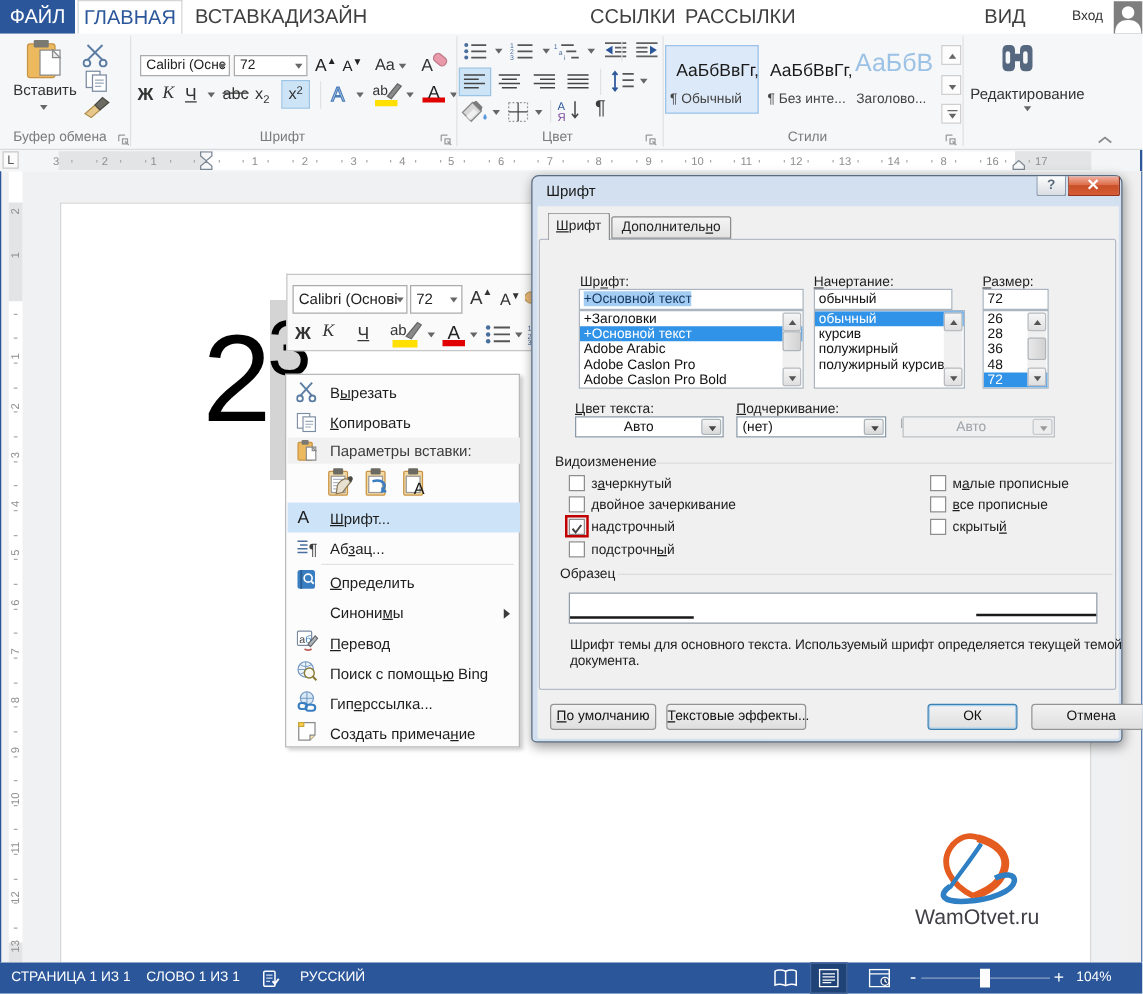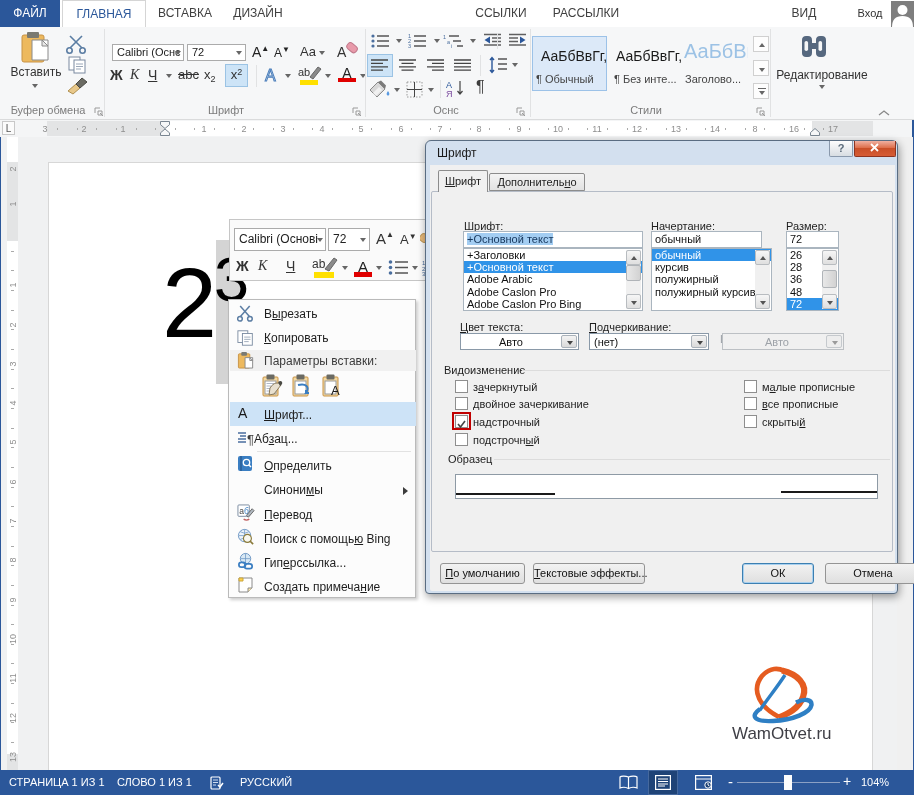--- a/index.html
+++ b/index.html
@@ -1,19 +1,19 @@
 <!DOCTYPE html>
 <html><head><meta charset="utf-8">
 <style>
 *{margin:0;padding:0;box-sizing:border-box}
 html,body{width:914px;height:795px;overflow:hidden}
 body{font-family:"Liberation Sans",sans-serif;position:relative;background:#fff}
 .abs{position:absolute}
 #tabbar{left:0;top:0;width:914px;height:27px;background:#fff}
-.tab{position:absolute;top:0;height:27px;line-height:27px;font-size:12px;color:#404040;text-align:center;white-space:nowrap}
+.tab{position:absolute;top:0;height:27px;line-height:27px;font-size:16px;color:#404040;text-align:center;white-space:nowrap}
 #tab-file{left:0;width:60px;background:#2b579a;color:#fff}
 #tab-home{left:62px;width:84px;background:#fff;color:#2b579a;border:1px solid #d5d5d5;border-bottom:none}
 #avatar{left:891px;top:1px;width:23px;height:26px;background:#7e7e7e}
 #ribbon{left:0;top:27px;width:914px;height:93px;background:#f6f7f8;border-bottom:1px solid #dadbdc}
 .gsep{position:absolute;top:2px;width:1px;height:88px;background:#e1e2e3}
 .glabel{position:absolute;top:77px;font-size:11px;color:#7b7b7b;text-align:center;white-space:nowrap}
 .rbtn{position:absolute;font-size:12px;color:#333}
 .dn6{position:absolute;width:0;height:0;border-left:3px solid transparent;border-right:3px solid transparent;border-top:4px solid #666}
 .combo{position:absolute;background:#fff;border:1px solid #ababab;font-size:11px;color:#222}
 .btnsel{background:#cde4f7;outline:1px solid #9bc3e4}
@@ -244,21 +244,21 @@
       <path d="M1 8.5 h15 M8.5 1 v15" stroke="#444"></path>
     </svg>
  <div class="dn6" style="left:428px;top:61px"></div>
  <div class="gsep" style="left:440px;top:53px;height:18px"></div>
  <svg class="abs" style="left:446px;top:52px" width="22" height="19" viewBox="0 0 22 19">
       <text x="0" y="9" font-size="9" fill="#2b579a" font-family="Liberation Sans">А</text>
       <text x="0" y="18" font-size="9" fill="#7a4a9e">Я</text>
       <path d="M14 2 v13 M11.5 12 l2.5 3 2.5-3" stroke="#444" fill="none" stroke-width="1.2"></path>
     </svg>
  <div class="rbtn" style="left:476px;top:51px;font-size:16px;color:#3d3d3d">¶</div>
- <div class="glabel" style="left:400px;width:92px">Оснс</div>
+ <div class="glabel" style="left:400px;width:92px">Цвет</div>
  <svg class="abs" style="left:516px;top:80px" width="10" height="10">
       <path d="M1 1 h5 M1 1 v5" stroke="#9a9a9a" fill="none"></path>
       <path d="M4 4 h4 v4 h-4 z M6 6 l3 3" stroke="#9a9a9a" fill="none"></path>
     </svg>
  <div class="gsep" style="left:530px"></div>
 
  <div class="abs" style="left:532px;top:9px;width:75px;height:55px;background:#dce9f8;border:1px solid #9cc2e8"></div>
  <div class="abs" style="left:541px;top:21px;font-size:14px;color:#1a1a1a">АаБбВвГг,</div>
  <div class="abs" style="left:536px;top:46px;font-size:11px;color:#444">¶ Обычный</div>
  <div class="abs" style="left:616px;top:21px;font-size:14px;color:#1a1a1a">АаБбВвГг,</div>
@@ -573,21 +573,21 @@
  <div class="mi" style="top:108px;z-index:2">
       <span class="txt" style="position:absolute;left:34px"><u>Ш</u>рифт...</span>
     </div>
  <svg class="micon" style="top:130px" width="18" height="16" viewBox="0 0 18 16">
       <g stroke="#4a6e9e" stroke-width="1.3">
         <path d="M1 2 h8 M3 5 h6 M1 8 h8 M1 11 h8"></path>
       </g>
       <text x="10" y="13" font-size="13" fill="#3d3d3d" font-family="Liberation Sans">¶</text>
     </svg>
  <div class="mi" style="top:132px">
-      <span class="txt" style="position:absolute;left:24px">Аб<u>з</u>ац...</span>
+      <span class="txt" style="position:absolute;left:34px">Аб<u>з</u>ац...</span>
     </div>
  <div class="msep" style="top:151px"></div>
  <svg class="micon" style="top:155px" width="18" height="18" viewBox="0 0 18 18">
       <rect x="1" y="1" width="14" height="15" rx="2" fill="#3a7ec2"></rect>
       <path d="M4 1 v15" stroke="#2a5f96" stroke-width="1.5"></path>
       <circle cx="9.5" cy="7.5" r="3.2" fill="none" stroke="#fff" stroke-width="1.3"></circle>
       <path d="M11.7 9.7 L14 12" stroke="#fff" stroke-width="1.5"></path>
     </svg>
  <div class="mi" style="top:159px">
       <span class="txt" style="position:absolute;left:34px"><u>О</u>пределить</span>
@@ -648,21 +648,21 @@
  <div class="dtab" style="left:12px;top:29px;width:50px;height:22px;background:#f0f0f0;z-index:2;line-height:21px;border-bottom:none"><u>Ш</u>рифт</div>
  <div class="dtab" style="left:63px;top:32px;width:96px;height:18px;line-height:17px">Дополнитель<u>н</u>о</div>
 
  <div class="dlabel" style="left:38px;top:79px">Шр<u>и</u>фт:</div>
  <div class="dedit" style="left:37px;top:90px;width:180px;height:17px"><span style="background:#a3cdf2;color:#16365c">+Основной текст</span></div>
  <div class="dlist" style="left:37px;top:107px;width:180px;height:63px">
   <div class="litem">+Заголовки</div>
   <div class="litem lsel">+Основной текст</div>
   <div class="litem">Adobe Arabic</div>
   <div class="litem">Adobe Caslon Pro</div>
-  <div class="litem">Adobe Caslon Pro Bing</div>
+  <div class="litem">Adobe Caslon Pro Bold</div>
   <div class="vscr">
    <div class="scrbtn" style="top:0">
           <div class="arr" style="left:4px;top:5px;border-left:3px solid transparent;border-right:3px solid transparent;border-bottom:4px solid #555"></div>
         </div>
    <div class="scrthumb" style="top:15px;height:16px"></div>
    <div class="scrbtn" style="bottom:0">
           <div class="arr" style="left:4px;top:6px;border-left:3px solid transparent;border-right:3px solid transparent;border-top:4px solid #555"></div>
         </div>
   </div>
  </div>
@@ -743,18 +743,19 @@
  <div class="chk" style="left:318px;top:256px"></div>
     <div class="chklbl" style="left:336px;top:257px"><u>в</u>се прописные</div>
  <div class="chk" style="left:318px;top:274px"></div>
     <div class="chklbl" style="left:336px;top:275px">скрыты<u>й</u></div>
 
  <div class="dlabel" style="left:22px;top:312px">Образец</div>
  <div class="grpline" style="left:68px;top:318px;width:396px"></div>
  <div class="abs" style="left:29px;top:333px;width:423px;height:25px;background:#fff;border:1px solid #8e9aa5"></div>
  <div class="abs" style="left:30px;top:352px;width:99px;height:2px;background:#1a1a1a"></div>
  <div class="abs" style="left:355px;top:350px;width:96px;height:2px;background:#1a1a1a"></div>
+ <div class="dlabel" style="left:30px;top:369px;width:452px;white-space:normal;line-height:12.5px;letter-spacing:-0.12px">Шрифт темы для основного текста. Используемый шрифт определяется текущей темой документа.</div>
 
  <div class="dbtn" style="left:14px;top:422px;width:85px"><u>П</u>о умолчанию</div>
  <div class="dbtn" style="left:107px;top:422px;width:112px"><u>Т</u>екстовые эффекты...</div>
  <div class="dbtn" style="left:316px;top:422px;width:72px;border-color:#3c7fb1;box-shadow:0 0 0 1px #a8d0ef inset">ОК</div>
  <div class="dbtn" style="left:399px;top:422px;width:96px">Отмена</div>
 </div>
 
 </body></html>

